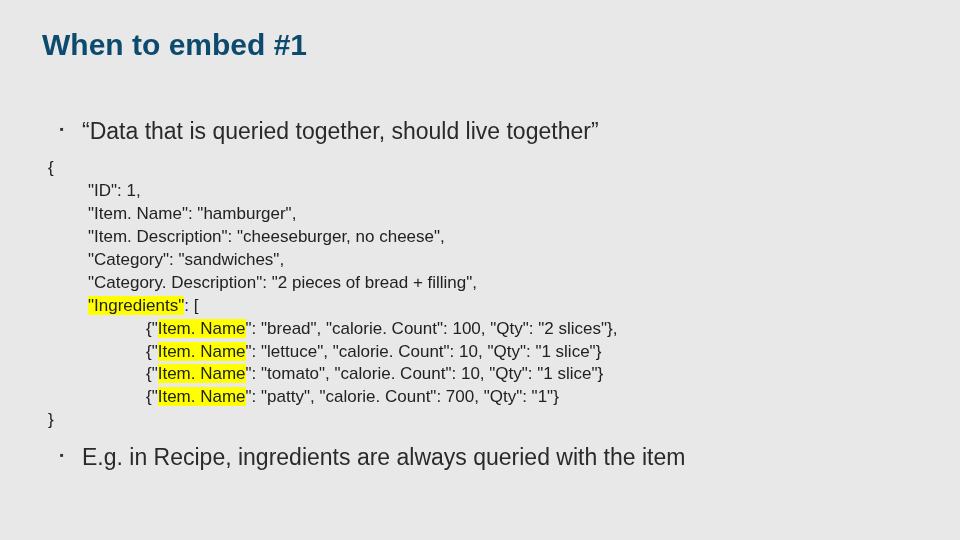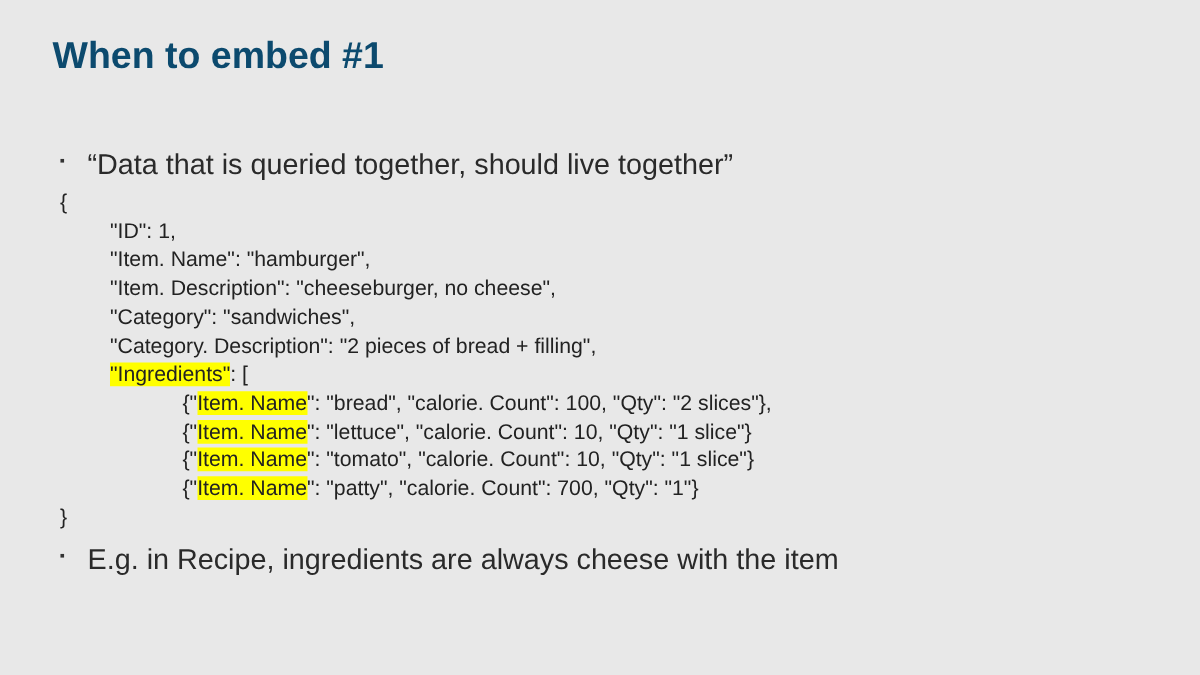--- a/index.html
+++ b/index.html
@@ -17,21 +17,21 @@
   }
   .title {
     font-size: 30px;
     font-weight: 600;
     color: #0c4a6e;
     margin: 0 0 56px 0;
   }
   ul.bullets {
     list-style: none;
     padding: 0;
-    margin: 0;
+    margin: 12px;
   }
   ul.bullets > li {
     position: relative;
     padding-left: 28px;
     margin-bottom: 6px;
   }
   ul.bullets > li::before {
     content: "■";
     position: absolute;
     left: 6px;
@@ -90,16 +90,16 @@
     <span class="lvl1"><span class="hl">"Ingredients"</span><span>: [</span></span>
     <span class="lvl2"><span>{"</span><span class="hl">Item. Name</span><span>": "bread", "calorie. Count": 100, "Qty": "2 slices"},</span></span>
     <span class="lvl2"><span>{"</span><span class="hl">Item. Name</span><span>": "lettuce", "calorie. Count": 10, "Qty": "1 slice"}</span></span>
     <span class="lvl2"><span>{"</span><span class="hl">Item. Name</span><span>": "tomato", "calorie. Count": 10, "Qty": "1 slice"}</span></span>
     <span class="lvl2"><span>{"</span><span class="hl">Item. Name</span><span>": "patty", "calorie. Count": 700, "Qty": "1"}</span></span>
     <span class="brace">}</span>
   </div>
 
   <ul class="bullets">
     <li>
-      <span class="bullet-text">E.g. in Recipe, ingredients are always cheese with the item</span>
+      <span class="bullet-text">E.g. in Recipe, ingredients are always queried with the item</span>
     </li>
   </ul>
 </div>
 
 </body></html>

